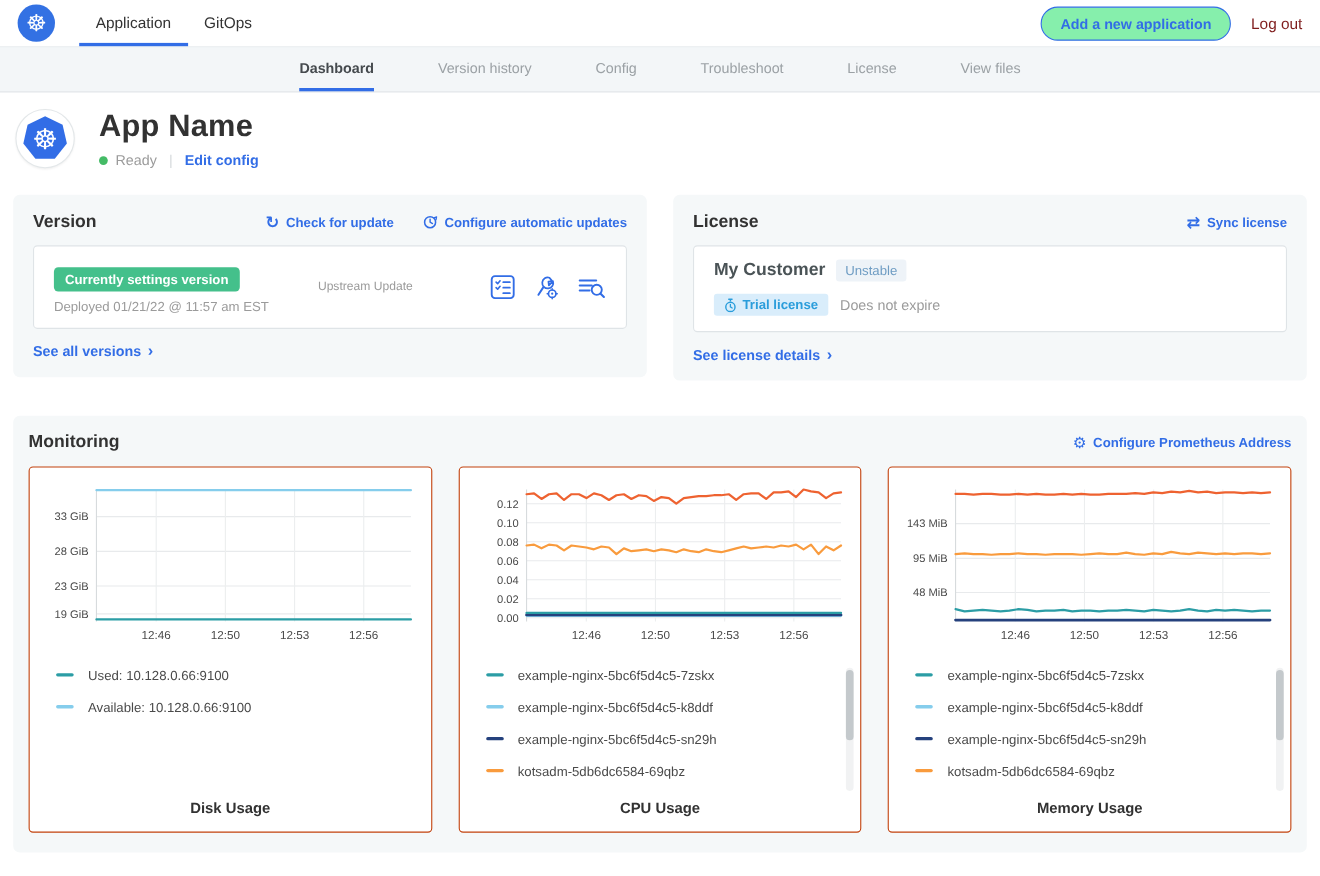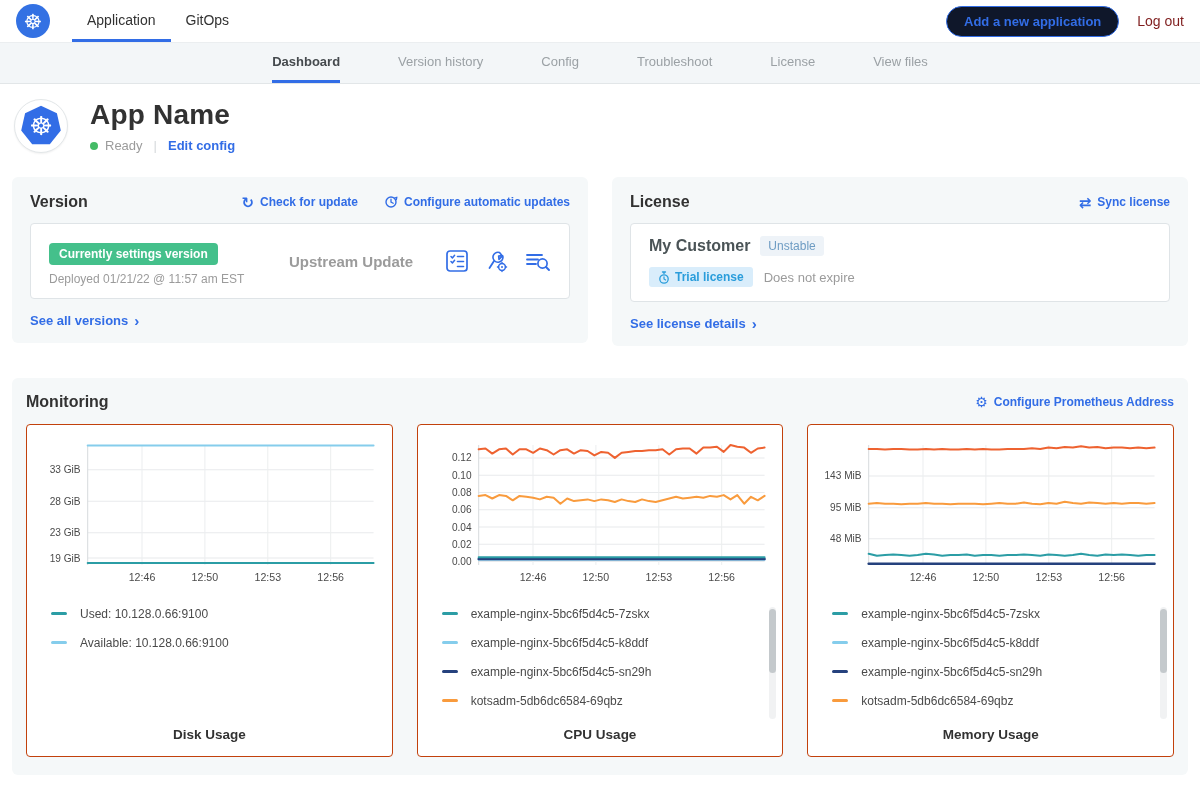--- a/index.html
+++ b/index.html
@@ -8,21 +8,21 @@
 
   
   .topnav { height:42px; display:flex; align-items:center; padding:0 16px; background:#fff; }
   .k8s-logo { width:34px; height:34px; border-radius:50%; background:#3371e3;
     display:flex; align-items:center; justify-content:center; color:#fff; font-size:21px; line-height:1; }
   .topnav-tabs { display:flex; margin-left:22px; height:42px; }
   .topnav-tab { height:42px; display:flex; align-items:center; padding:0 15px;
     font-size:14px; font-weight:400; color:#323232; border-bottom:3px solid transparent; cursor:pointer; }
   .topnav-tab.active { border-bottom-color:#326de6; }
   .topnav-right { margin-left:auto; display:flex; align-items:center; gap:18px; }
-  .add-app-btn { border:1px solid #326de6; color:#326de6; background:#0f172a; font-weight:700;
+  .add-app-btn { border:1px solid #326de6; color:#326de6; background:#86efac; font-weight:700;
     font-size:13px; padding:7px 17px; border-radius:18px; cursor:pointer;
     font-family:"Liberation Sans",sans-serif; }
   .logout { font-size:14px; color:#7f1d1d; cursor:pointer; }
 
   
   .subnav { height:42px; background:#f3f6f8; border-top:1px solid #ebeef0; border-bottom:1px solid #e2e6e8;
     display:flex; justify-content:center; align-items:stretch; gap:58px; }
   .subnav-item { display:flex; align-items:center; font-size:13px; color:#9ba1a5;
     border-bottom:3px solid transparent; cursor:pointer; }
   .subnav-item.active { color:#454a4e; font-weight:700; border-bottom-color:#326de6; }
@@ -52,21 +52,21 @@
   .inner-white { background:#fff; border:1px solid #dfe4e7; border-radius:4px; margin-top:12px; }
 
   .version-inner { padding:12px 18px; display:flex; align-items:center; }
   .ver-left { min-width:230px; }
   .ver-number-row { display:flex; align-items:baseline; }
   .ver-number { font-size:25px; font-weight:700; color:#323232; }
   .ver-seq { font-size:12px; color:#9b9b9b; margin-left:9px; }
   .deployed-badge { display:inline-block; margin-top:7px; background:#44c08b; color:#fff;
     font-size:12px; font-weight:700; padding:4px 10px; border-radius:4px; }
   .deployed-at { margin-top:7px; font-size:12px; color:#9b9b9b; }
-  .ver-source { flex:1; text-align:left; font-size:15px; font-weight:700; color:#9b9b9b; padding-left:10px; }
+  .ver-source { flex:1; text-align:left; font-size:11px; font-weight:400; color:#9b9b9b; padding-left:10px; }
   .ver-icons { display:flex; gap:16px; align-items:center; }
   .ver-icons svg { display:block; cursor:pointer; }
   .panel-foot { margin-top:12px; }
 
   .license-inner { padding:12px 18px 14px; }
   .lic-row1 { display:flex; align-items:center; }
   .customer-name { font-size:16px; font-weight:700; color:#4a5356; }
   .channel-badge { margin-left:10px; background:#eef3f8; color:#6e9cc3; font-size:12px;
     padding:3px 8px; border-radius:3px; }
   .lic-row2 { display:flex; align-items:center; margin-top:11px; }

